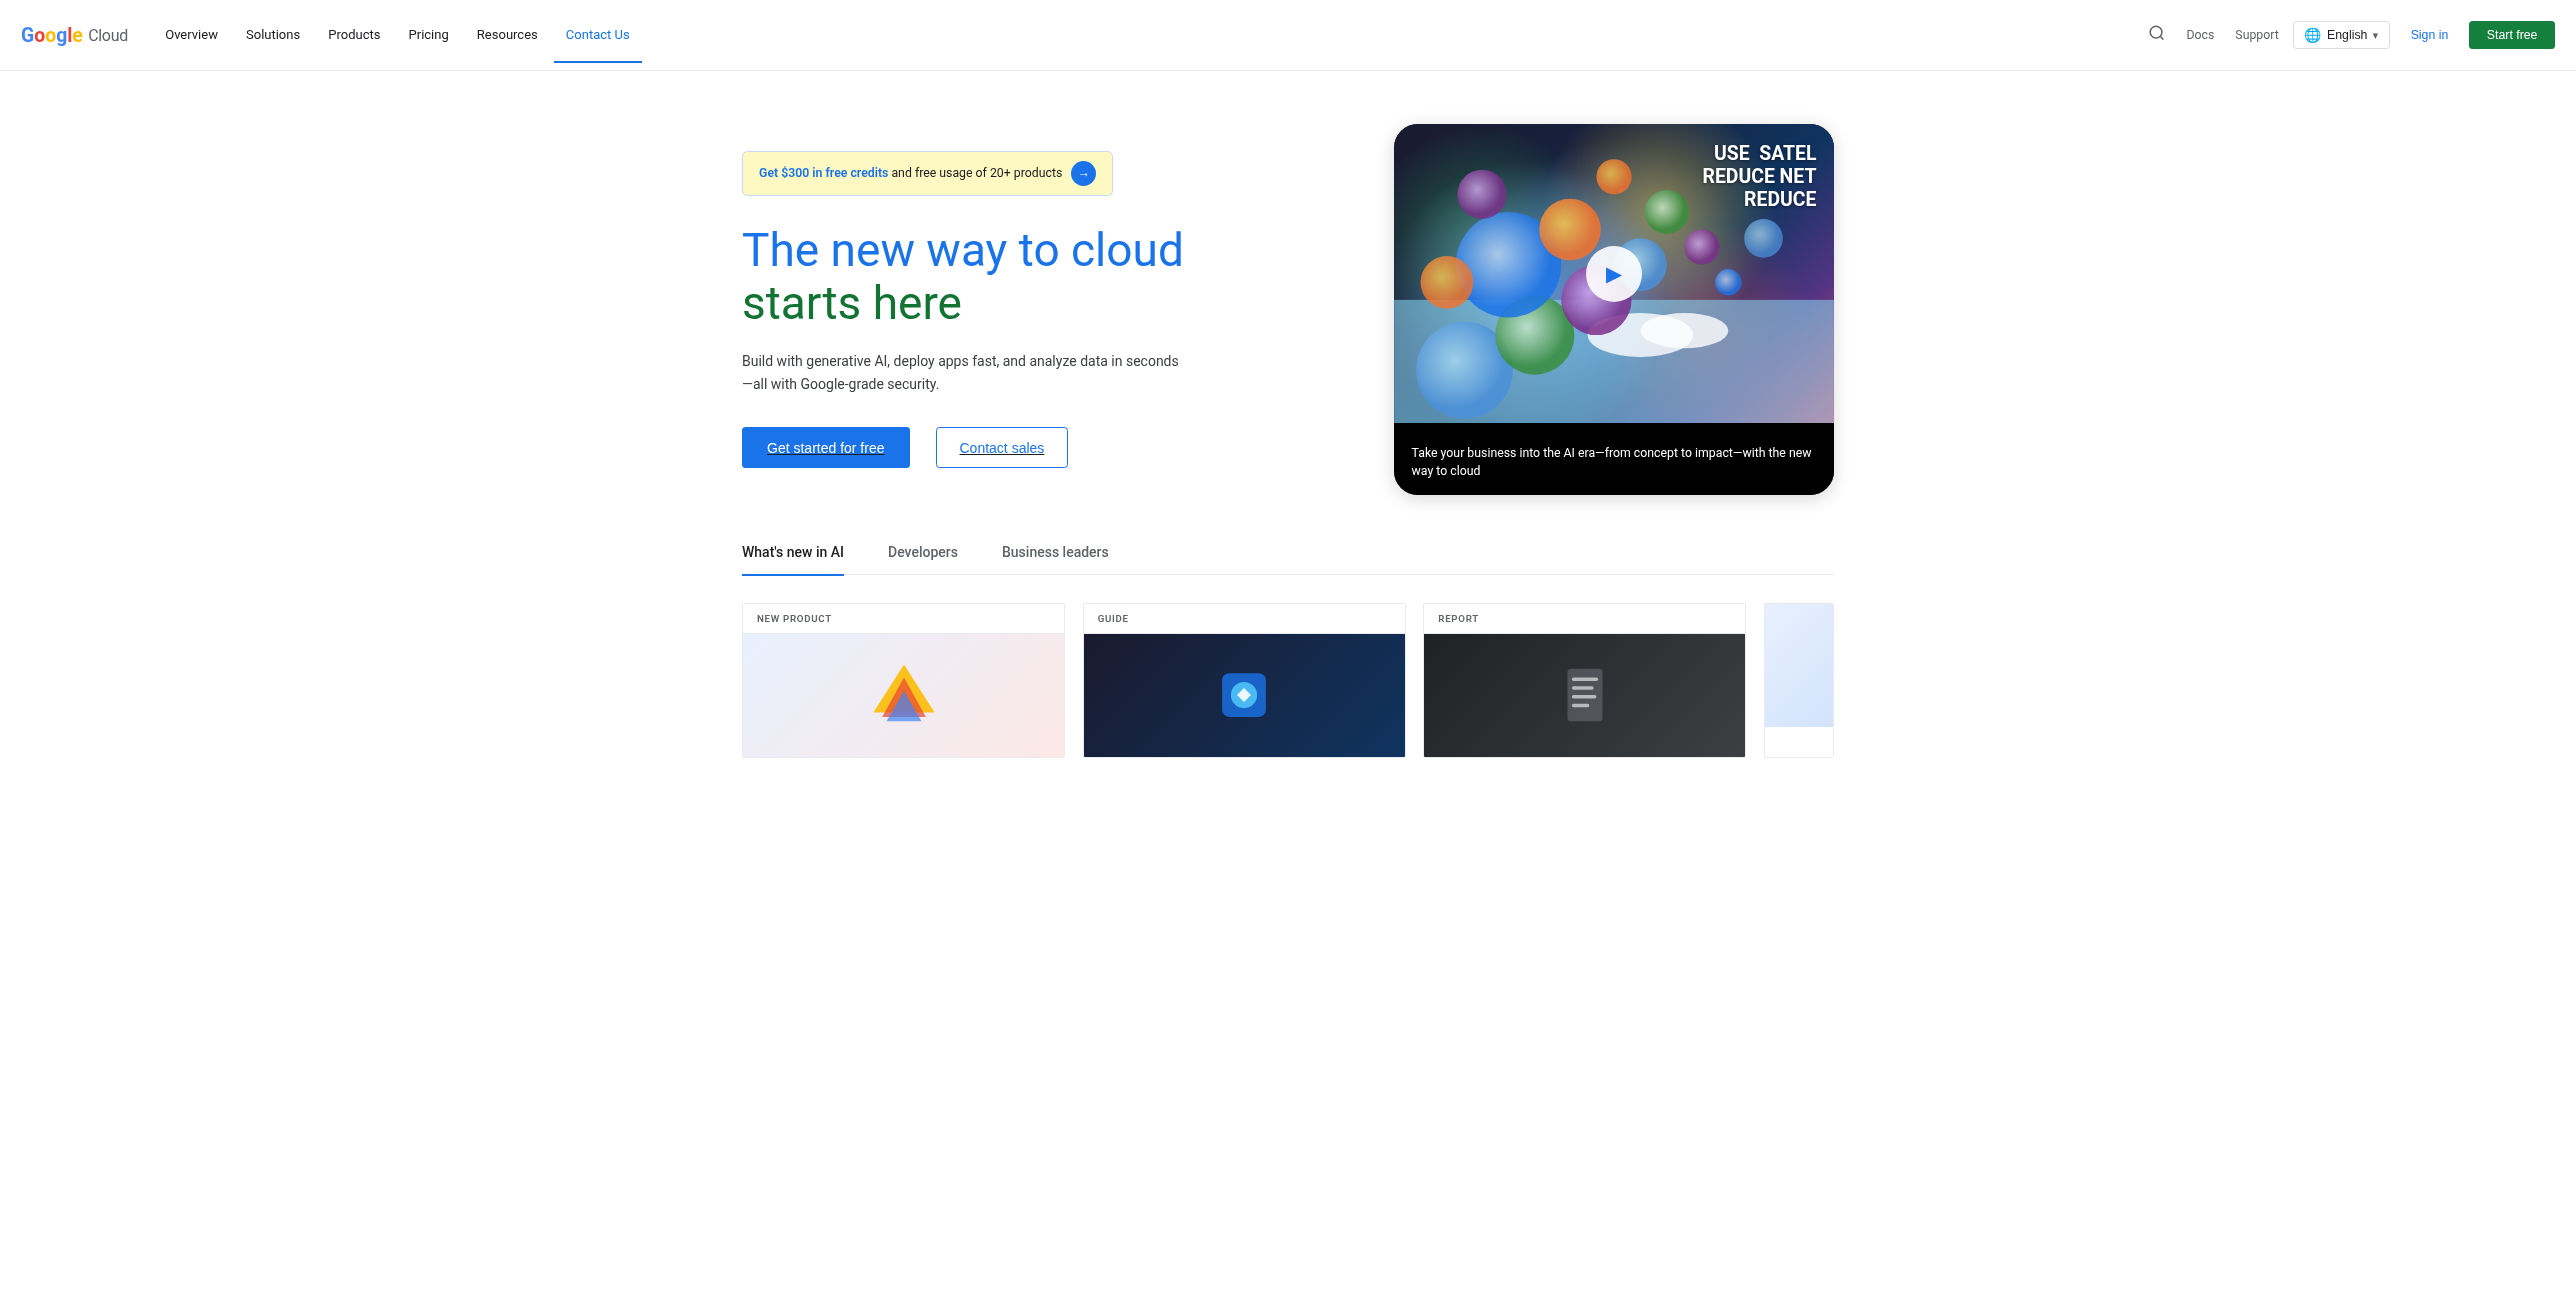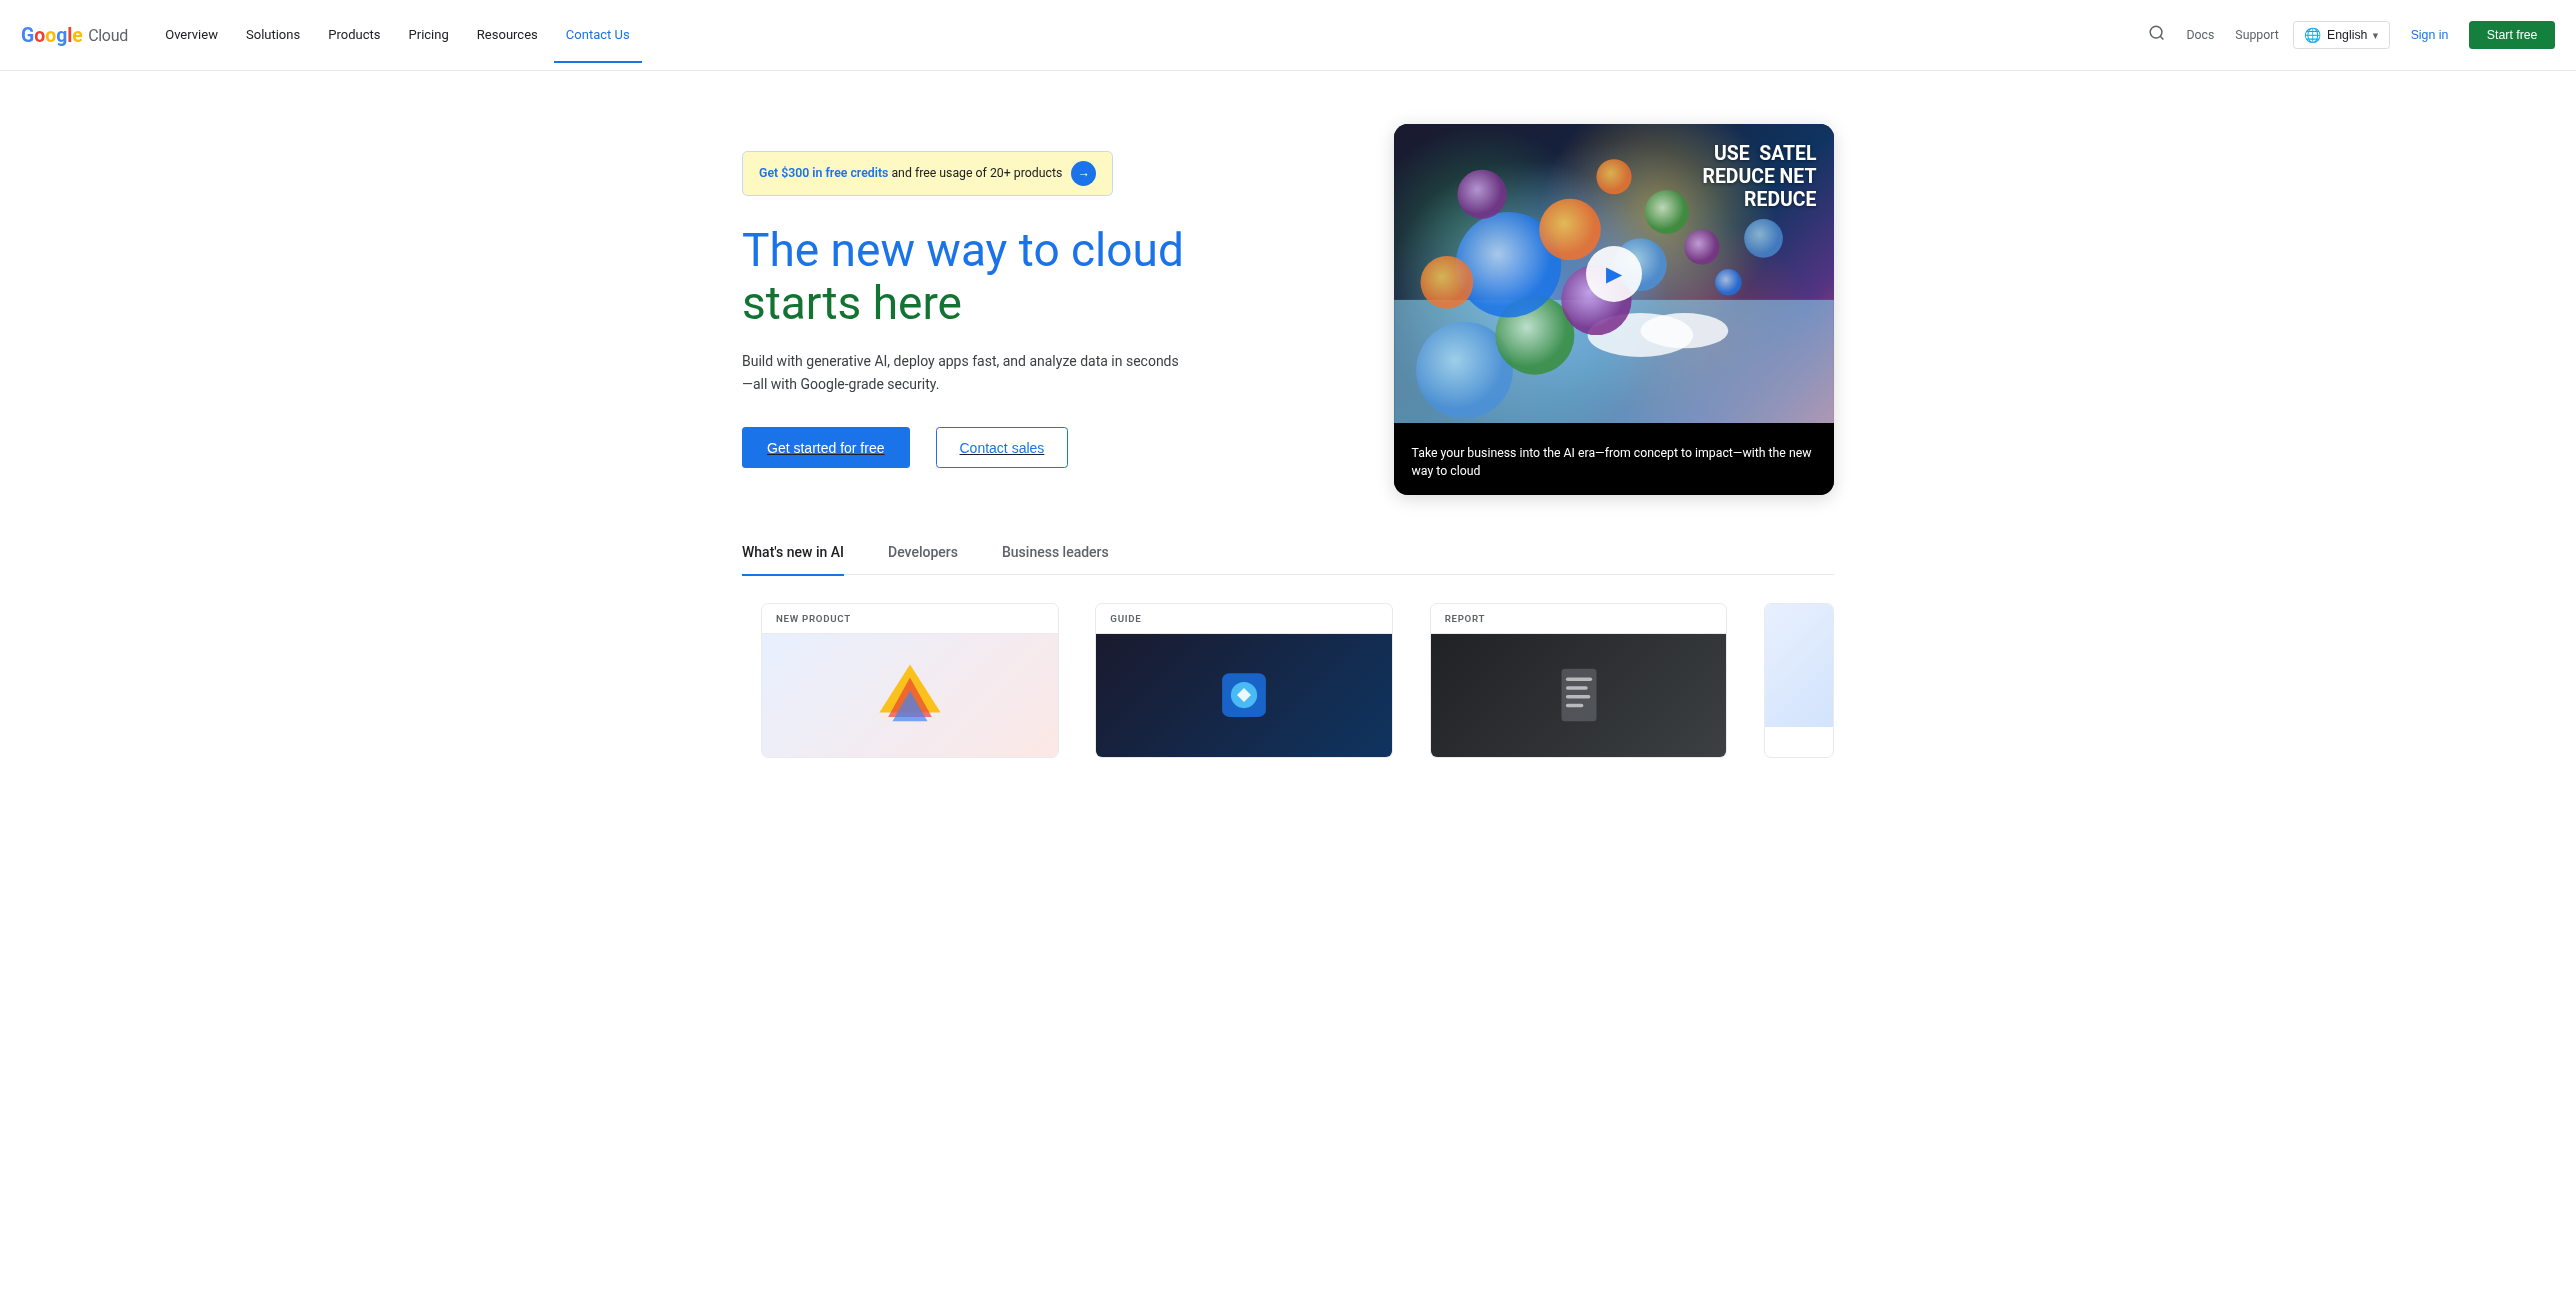--- a/index.html
+++ b/index.html
@@ -83,21 +83,21 @@
     }
     .btn-outline {
       padding: 10.6px 23px; border-radius: 3.5px; font-size: 14px;
       background: #fff; border: 1.8px solid #1a73e8; color: #1a73e8;
       cursor: pointer; font-weight: 500;
     }
 
     
     .hero-video {
       flex: 0 0 440px; width: 440px;
-      border-radius: 14px; overflow: hidden;
+      border-radius: 24px; overflow: hidden;
       position: relative; background: #000;
       box-shadow: 0 3.5px 17.6px rgba(0,0,0,0.15);
       cursor: pointer;
     }
     .video-thumbnail {
       width: 100%; height: 299px;
       background: linear-gradient(135deg, #1a1a2e 0%, #16213e 30%, #0f3460 60%, #533483 80%, #e94560 100%);
       position: relative; overflow: hidden;
     }
     
@@ -144,22 +144,22 @@
     .tab.active { color: #202124; border-bottom: 2.6px solid #1a73e8; }
 
     
     .cards-section {
       padding: 0 70px 35px;
       max-width: 1232px;
       margin: 0 auto;
     }
     .cards-row { display: flex; gap: 17.6px; }
     .card {
-      flex: 1; border: 0.9px solid #e8eaed; border-radius: 7px;
-      overflow: hidden; display: flex; flex-direction: column; margin-left: 19px;
+      flex: 1; border: 0.9px solid #e8eaed; border-radius: 2px;
+      overflow: hidden; display: flex; flex-direction: column;
     }
     .card-badge {
       padding: 8.8px 14px;
       font-size: 9.7px; font-weight: 600; letter-spacing: 0.7px;
       text-transform: uppercase; color: #5f6368;
       border-bottom: 0.9px solid #e8eaed;
     }
     .card-img {
       height: 123px;
       background: linear-gradient(135deg, #e8f0fe, #fce8e6);

